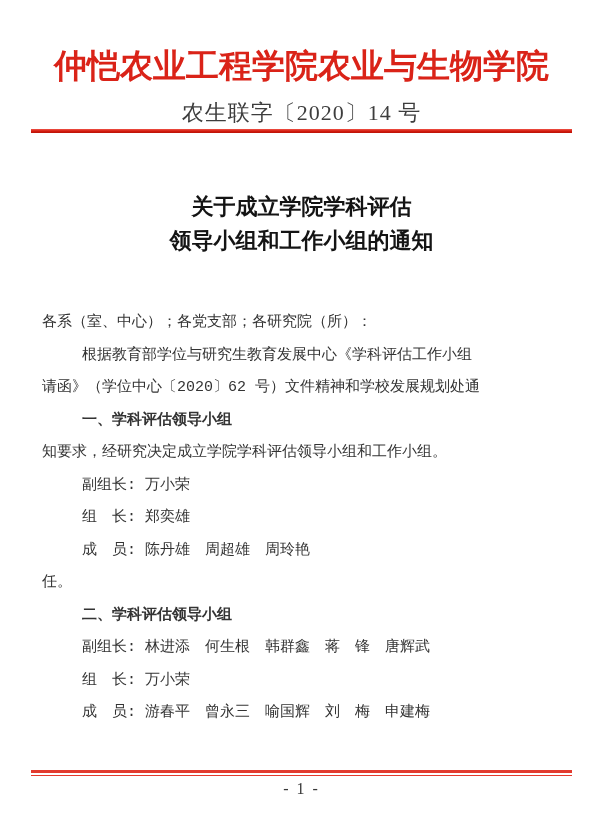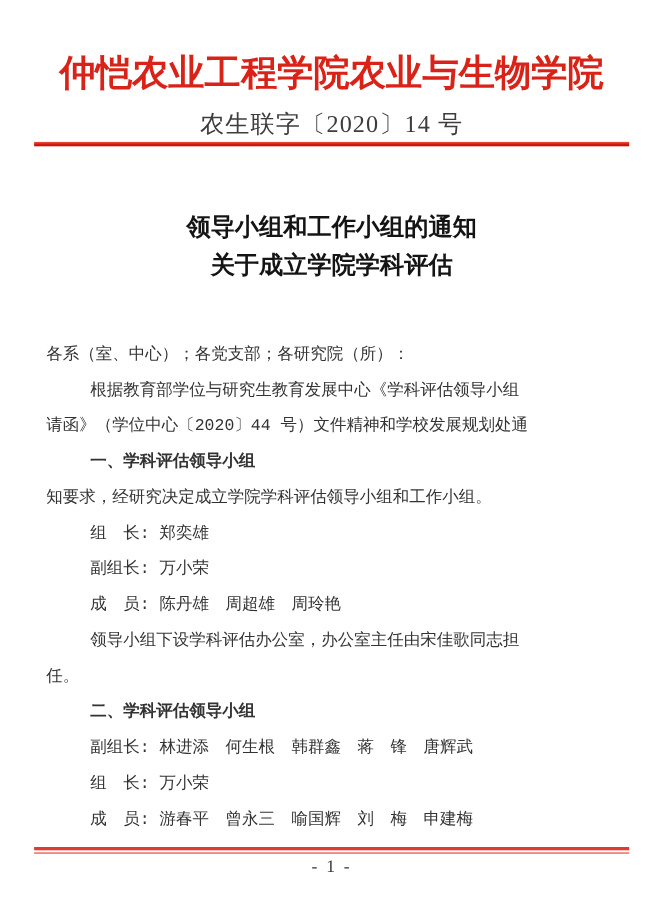--- a/index.html
+++ b/index.html
@@ -70,34 +70,33 @@
 
 <div class="page">
 
   <div class="org-title">仲恺农业工程学院农业与生物学院</div>
 
   <div class="doc-number">农生联字〔2020〕14 号</div>
 
   <div class="header-rule"></div>
 
   <div class="doc-title">
+    <div>关于成立学院学科评估</div>
     <div>领导小组和工作小组的通知</div>
-    <div>关于成立学院学科评估</div>
   </div>
 
   <div class="body-lines" id="body-lines">
       <div class="line">各系（室、中心）；各党支部；各研究院（所）：</div>
-      <div class="line indent">根据教育部学位与研究生教育发展中心《学科评估领导小组</div>
-      <div class="line">请函》（学位中心〔2020〕44 号）文件精神和学校发展规划处通</div>
+      <div class="line indent">根据教育部学位与研究生教育发展中心《学科评估工作小组</div>
+      <div class="line">请函》（学位中心〔2020〕62 号）文件精神和学校发展规划处通</div>
       <div class="line indent bold">一、学科评估领导小组</div>
       <div class="line">知要求，经研究决定成立学院学科评估领导小组和工作小组。</div>
+      <div class="line indent">副组长: 万小荣</div>
       <div class="line indent">组　长: 郑奕雄</div>
-      <div class="line indent">副组长: 万小荣</div>
       <div class="line indent">成　员: 陈丹雄　周超雄　周玲艳</div>
-      <div class="line indent">领导小组下设学科评估办公室，办公室主任由宋佳歌同志担</div>
       <div class="line">任。</div>
       <div class="line indent bold">二、学科评估领导小组</div>
       <div class="line indent">副组长: 林进添　何生根　韩群鑫　蒋　锋　唐辉武</div>
       <div class="line indent">组　长: 万小荣</div>
       <div class="line indent">成　员: 游春平　曾永三　喻国辉　刘　梅　申建梅</div>
     </div>
 
   <div class="footer-rule"></div>
 
   <div class="page-number">- 1 -</div>

